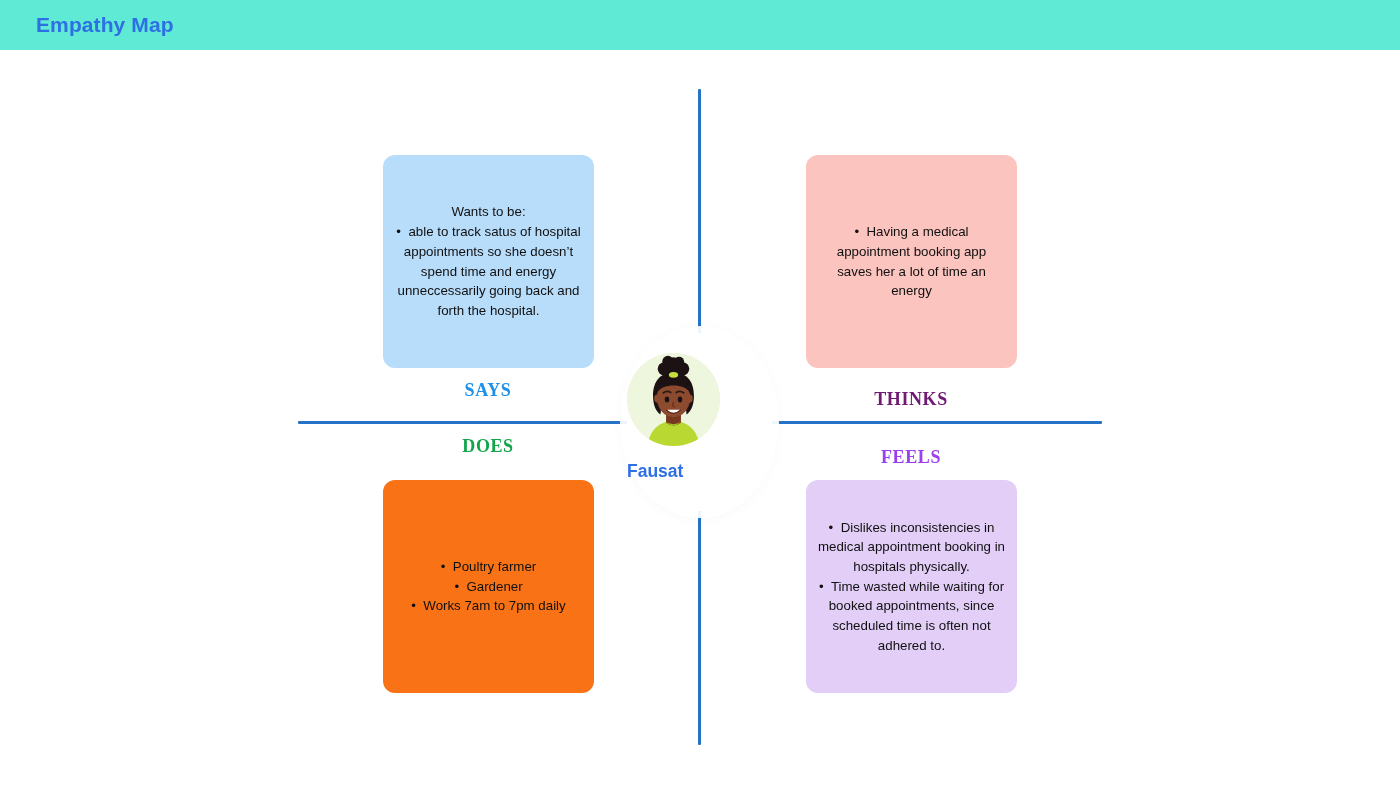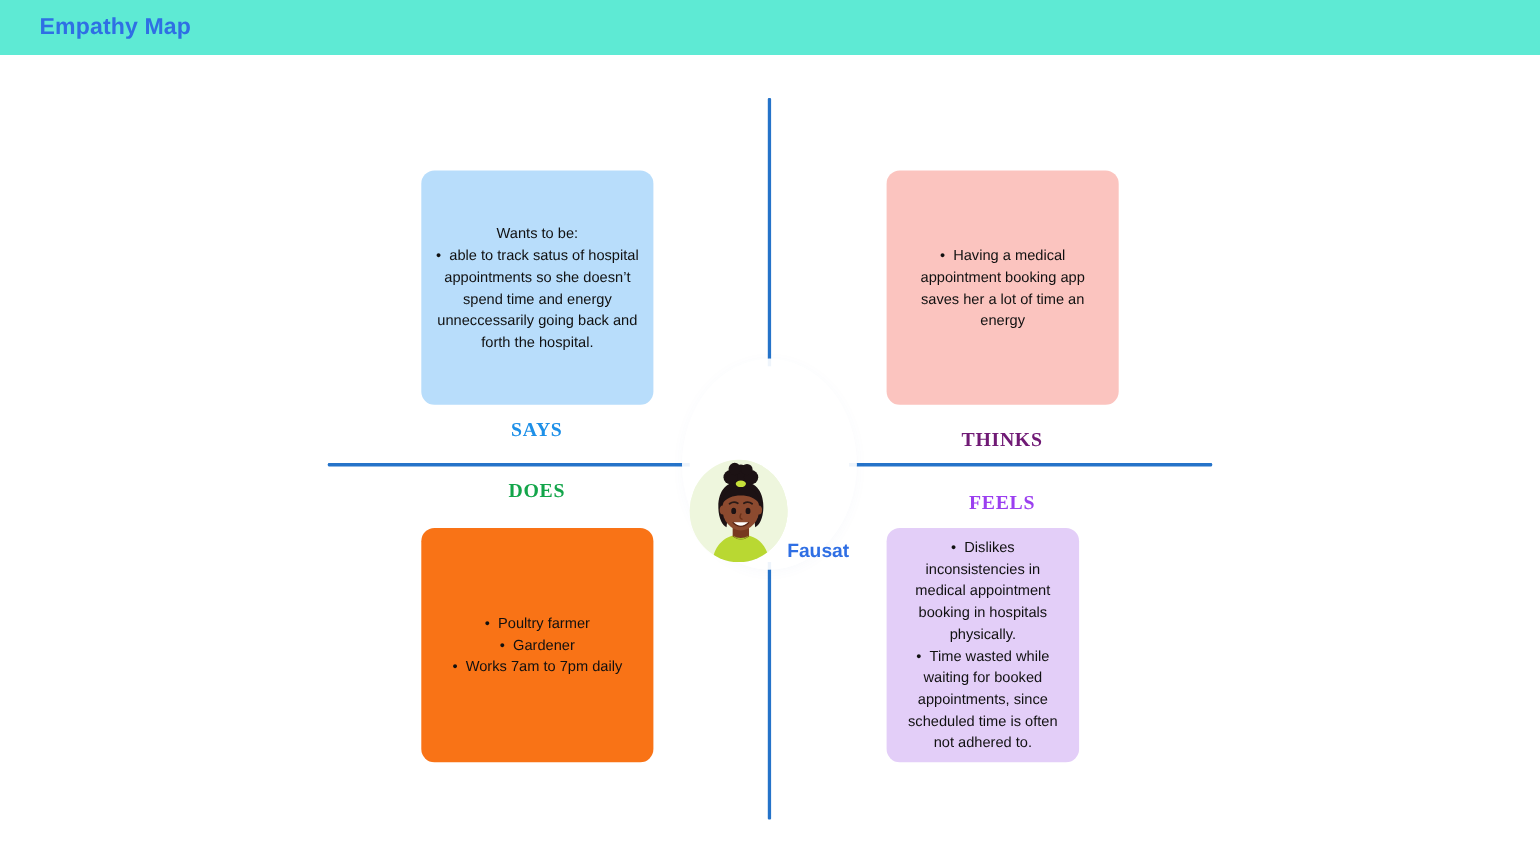--- a/index.html
+++ b/index.html
@@ -110,21 +110,21 @@
   #card-does {
     left: 383px;
     top: 430px;
     width: 211px;
     height: 213px;
     background: #f97316;
   }
   #card-feels {
     left: 806px;
     top: 430px;
-    width: 175px;
+    width: 211px;
     height: 213px;
     background: #e3cef8;
   }
 
   
   .quad-label {
     position: absolute;
     font-size: 18px;
     font-weight: bold;
     letter-spacing: 0.6px;
@@ -141,22 +141,22 @@
   #persona-badge {
     position: absolute;
     left: 627px;
     top: 283px;
     width: 145px;
     height: 178px;
     background: #ffffff;
     border-radius: 50% / 50%;
     box-shadow: 0 0 0 7px rgba(255,255,255,0.92), 0 2px 16px rgba(80,110,180,0.10);
     display: flex;
-    flex-direction: row;
-    align-items: flex-end;
+    flex-direction: column;
+    align-items: flex-start;
     justify-content: flex-start;
     padding-top: 20px;
     box-sizing: border-box;
   }
   #persona-avatar {
     width: 93px;
     height: 93px;
     border-radius: 50%;
     background: #eef6dd;
     overflow: hidden;

